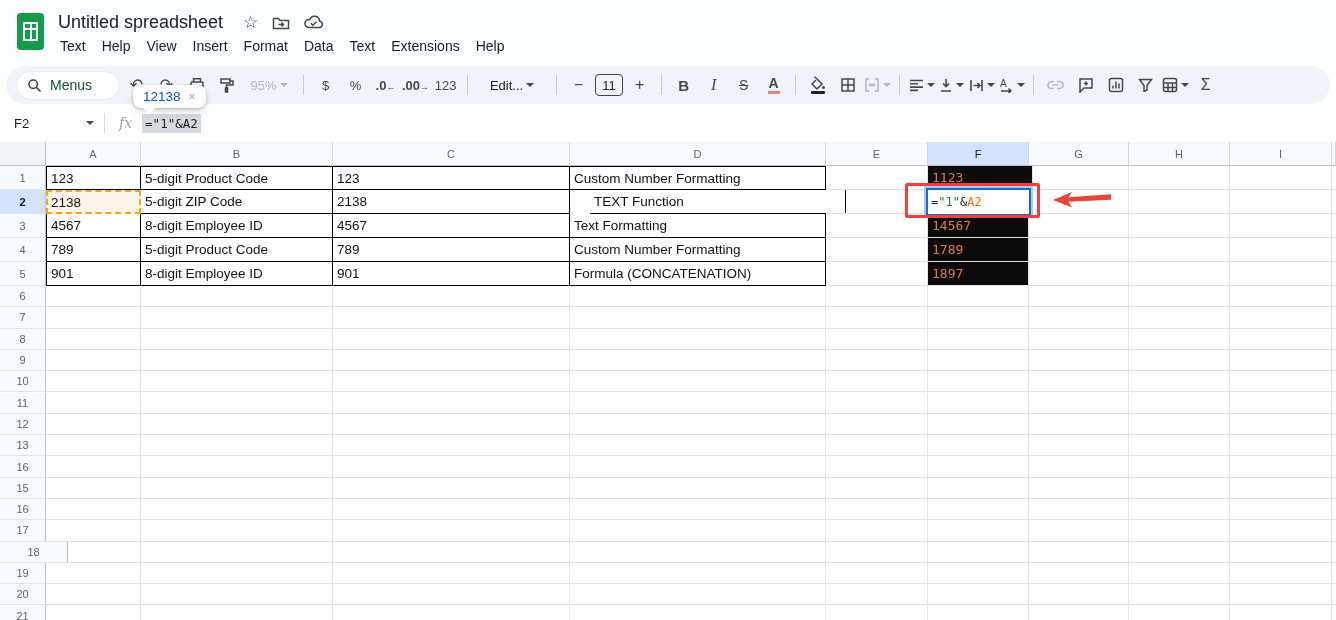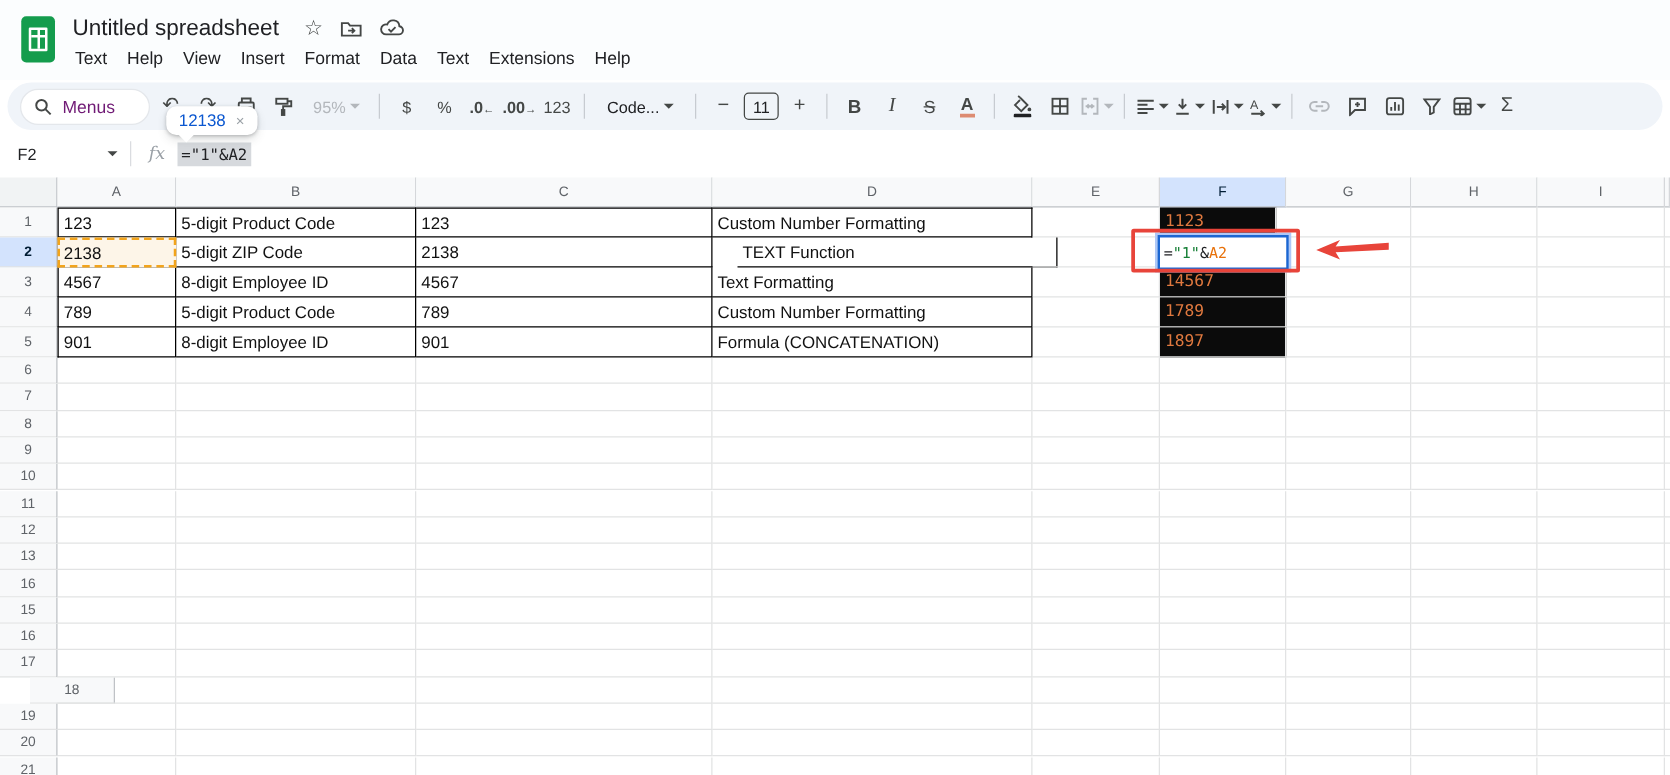--- a/index.html
+++ b/index.html
@@ -21,21 +21,21 @@
   .star { font-size:17px; color:#444746; margin-left:6px; }
   .menu-row { position:absolute; left:52px; top:36px; display:flex; }
   .menu-item { font-size:14px; color:#202124; padding:2px 8px; border-radius:4px; cursor:default; }
 
   
   #toolbar { position:absolute; left:6px; top:66px; width:1324px; height:38px;
     background:#f0f4f9; border-radius:19px; display:flex; align-items:center;
     padding:0 8px 0 10px; gap:3px; }
   .search-pill { width:104px; height:29px; border-radius:15px; background:#fff;
     border:1px solid #e4e7eb; display:flex; align-items:center; gap:8px; padding:0 10px; }
-  .search-pill span { font-size:14px; color:#701a75; }
+  .search-pill span { font-size:14px; color:#14532d; }
   .ibtn { min-width:27px; height:27px; display:flex; align-items:center; justify-content:center;
     border-radius:4px; color:#444746; font-size:15px; flex:0 0 auto; }
   .glyph { font-size:16px; line-height:1; }
   .small-t { font-size:13px; }
   .car { width:0; height:0; border:4px solid transparent; border-top-color:#444746;
     margin-left:3px; margin-top:4px; }
   .car.g { border-top-color:#b3b7bc; }
   .tdiv { width:1px; height:20px; background:#c7cbd1; margin:0 5px; flex:0 0 auto; }
   .grey { color:#b3b7bc !important; }
   .fs-box { width:28px; height:22px; border:1.5px solid #444746; border-radius:4px;
@@ -178,21 +178,21 @@
     <span class="dec-wrap">
         <span>.00</span>
         <span class="arr">→</span>
       </span>
   </div>
   <div class="ibtn small-t">
       <span>123</span>
     </div>
   <div class="tdiv"></div>
   <div class="ibtn" style="min-width:72px">
-    <span class="small-t" style="color:#202124">Code...</span>
+    <span class="small-t" style="color:#202124">Edit...</span>
       <span class="car"></span>
   </div>
   <div class="tdiv"></div>
   <div class="ibtn">
       <span class="glyph">−</span>
     </div>
   <div class="fs-box">11</div>
   <div class="ibtn">
       <span class="glyph">+</span>
     </div>
@@ -334,32 +334,32 @@
       <div class="rhdr" style="left: 0px; top: 186.6px; width: 46px; height: 21.3px;">8</div>
       <div class="rhdr" style="left: 0px; top: 207.9px; width: 46px; height: 21.3px;">9</div>
       <div class="rhdr" style="left: 0px; top: 229.2px; width: 46px; height: 21.3px; text-align: center;">10</div>
       <div class="rhdr" style="left: 0px; top: 250.5px; width: 46px; height: 21.3px;">11</div>
       <div class="rhdr" style="left: 0px; top: 271.8px; width: 46px; height: 21.3px;">12</div>
       <div class="rhdr" style="left: 0px; top: 293.1px; width: 46px; height: 21.3px;">13</div>
       <div class="rhdr" style="left: 0px; top: 314.4px; width: 46px; height: 21.3px;">16</div>
       <div class="rhdr" style="left: 0px; top: 335.7px; width: 46px; height: 21.3px;">15</div>
       <div class="rhdr" style="left: 0px; top: 357px; width: 46px; height: 21.3px;">16</div>
       <div class="rhdr" style="left: 0px; top: 378.3px; width: 46px; height: 21.3px;">17</div>
-      <div class="rhdr" style="left: 0px; top: 399.6px; width: 68px; height: 21.3px; margin-left: 24px;">18</div>
+      <div class="rhdr" style="left: 0px; top: 399.6px; width: 68px; height: 21.3px;">18</div>
       <div class="rhdr" style="left: 0px; top: 420.9px; width: 46px; height: 21.3px;">19</div>
       <div class="rhdr" style="left: 0px; top: 442.2px; width: 46px; height: 21.3px;">20</div>
       <div class="rhdr" style="left: 0px; top: 463.5px; width: 46px; height: 21.3px;">21</div>
     </div>
   <div id="cells">
       <div class="cell bk top left" style="left: 46px; top: 24px; width: 95px; height: 24px;">123</div>
       <div class="cell bk top" style="left: 141px; top: 24px; width: 192px; height: 24px;">5-digit Product Code</div>
       <div class="cell bk top" style="left: 333px; top: 24px; width: 237px; height: 24px;">123</div>
       <div class="cell bk top" style="left: 570px; top: 24px; width: 256px; height: 24px;">Custom Number Formatting</div>
       <div class="cell" style="left: 826px; top: 24px; width: 102px; height: 24px;"></div>
-      <div class="cell dark" style="left: 928px; top: 24px; width: 93px; height: 24px;">1123</div>
+      <div class="cell dark" style="left: 928px; top: 24px; width: 105px; height: 24px;">1123</div>
       <div class="cell" style="left: 1029px; top: 24px; width: 100px; height: 24px;"></div>
       <div class="cell" style="left: 1129px; top: 24px; width: 101px; height: 24px;"></div>
       <div class="cell" style="left: 1230px; top: 24px; width: 102px; height: 24px;"></div>
       <div class="cell" style="left: 1332px; top: 24px; width: 4px; height: 24px;"></div>
       <div class="cell bk left" style="left: 46px; top: 48px; width: 95px; height: 24px;">2138</div>
       <div class="cell bk" style="left: 141px; top: 48px; width: 192px; height: 24px;">5-digit ZIP Code</div>
       <div class="cell bk" style="left: 333px; top: 48px; width: 237px; height: 24px;">2138</div>
       <div class="cell bk" style="left: 590px; top: 48px; width: 256px; height: 24px;">TEXT Function</div>
       <div class="cell" style="left: 826px; top: 48px; width: 102px; height: 24px;"></div>
       <div class="cell" style="left: 928px; top: 48px; width: 101px; height: 24px;"></div>

